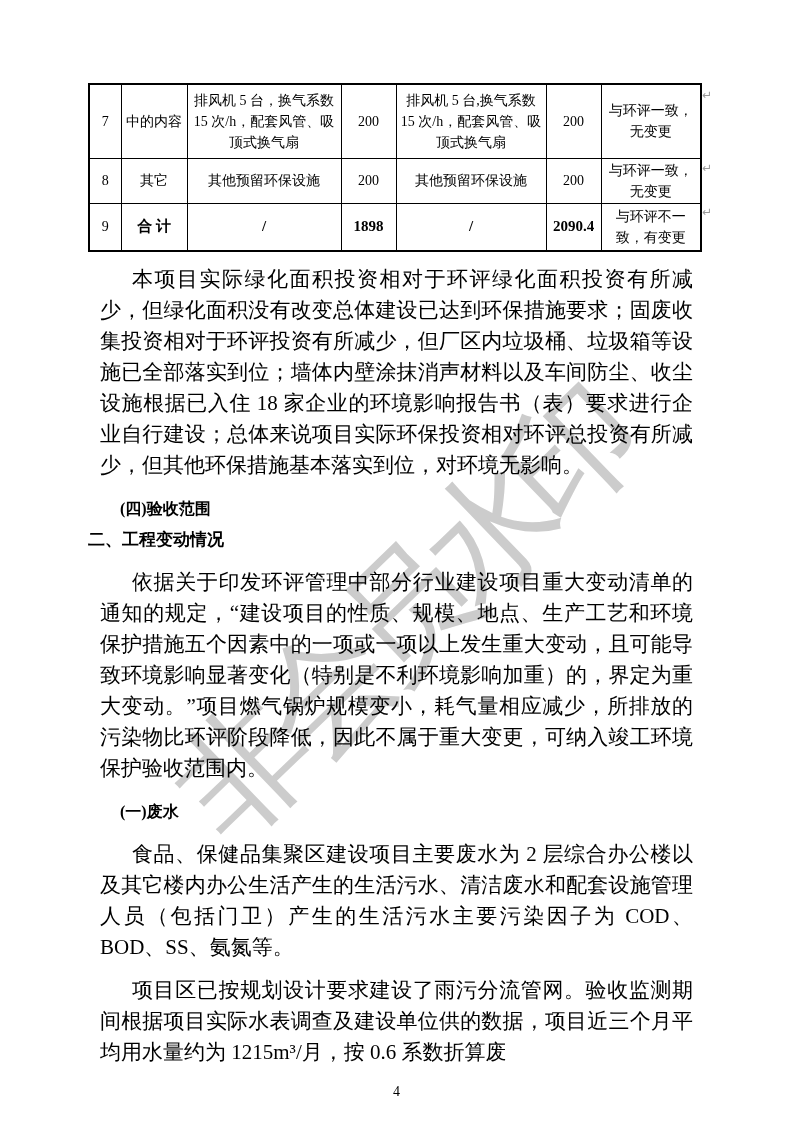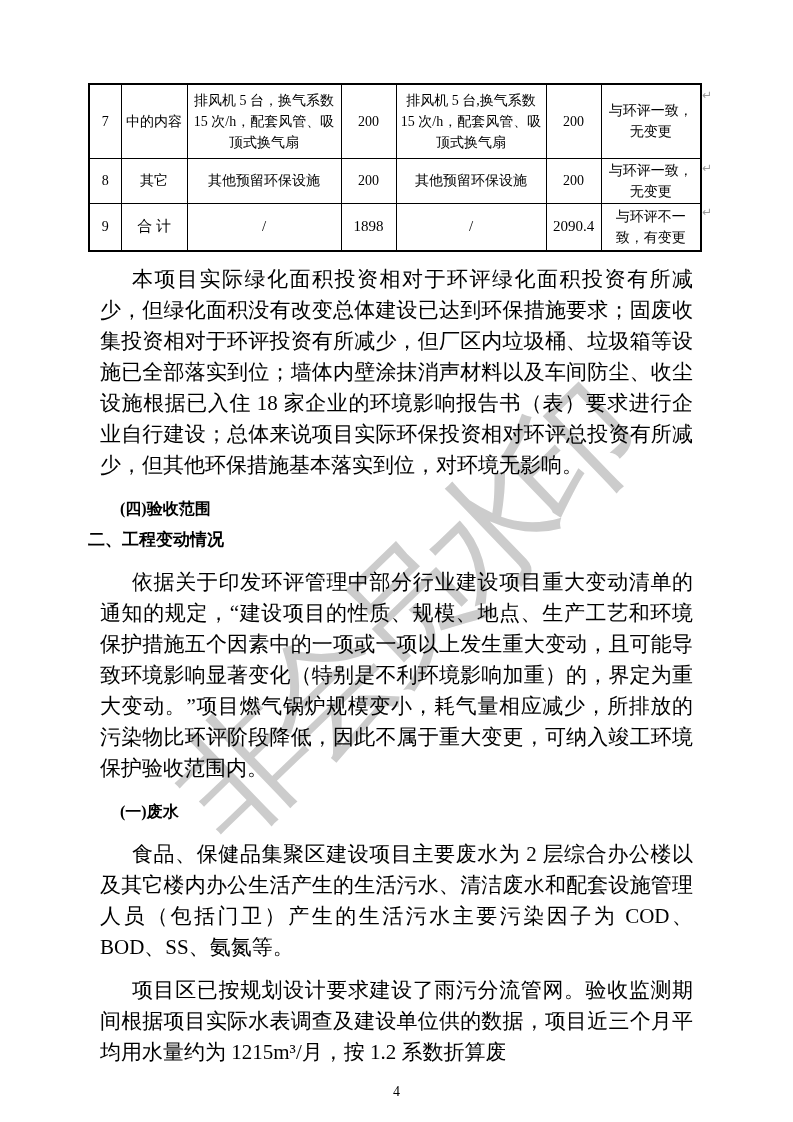--- a/index.html
+++ b/index.html
@@ -39,21 +39,21 @@
     border:1px solid #000;
     text-align:center;
     vertical-align:middle;
     padding:1px 2px;
     line-height:21px;
     overflow:hidden;
   }
   tr.r7 { height:74px; }
   tr.r8 { height:44px; }
   tr.r9 { height:48px; }
-  td.b  { font-weight:normal; font-size:15px;margin-top:40px; }
+  td.b  { font-weight:bold; font-size:15px;margin-top:40px; }
   .pilcrow {
     position:absolute;
     left:702px;
     color:#9a9a9a;
     font-size:12px;
     font-family:"DejaVu Sans",sans-serif;
     z-index:1;
   }
   .pm1 { top:88px; } .pm2 { top:161px; } .pm3 { top:205px; }
   p.body {
@@ -152,18 +152,18 @@
 
 
 
     <p class="body">依据关于印发环评管理中部分行业建设项目重大变动清单的通知的规定，“建设项目的性质、规模、地点、生产工艺和环境保护措施五个因素中的一项或一项以上发生重大变动，且可能导致环境影响显著变化（特别是不利环境影响加重）的，界定为重大变动。”项目燃气锅炉规模变小，耗气量相应减少，所排放的污染物比环评阶段降低，因此不属于重大变更，可纳入竣工环境保护验收范围内。</p>
 
 
     <p class="h-sub">(一)废水</p>
 
     <p class="body">食品、保健品集聚区建设项目主要废水为 2 层综合办公楼以及其它楼内办公生活产生的生活污水、清洁废水和配套设施管理人员（包括门卫）产生的生活污水主要污染因子为 COD、BOD、SS、氨氮等。</p>
 
-    <p class="body">项目区已按规划设计要求建设了雨污分流管网。验收监测期间根据项目实际水表调查及建设单位供的数据，项目近三个月平均用水量约为 1215m³/月，按 1.2 系数折算废</p>
+    <p class="body">项目区已按规划设计要求建设了雨污分流管网。验收监测期间根据项目实际水表调查及建设单位供的数据，项目近三个月平均用水量约为 1215m³/月，按 0.6 系数折算废</p>
 
     <div class="page-number">4</div>
 
   </div>
 </div>
 
 </body></html>

